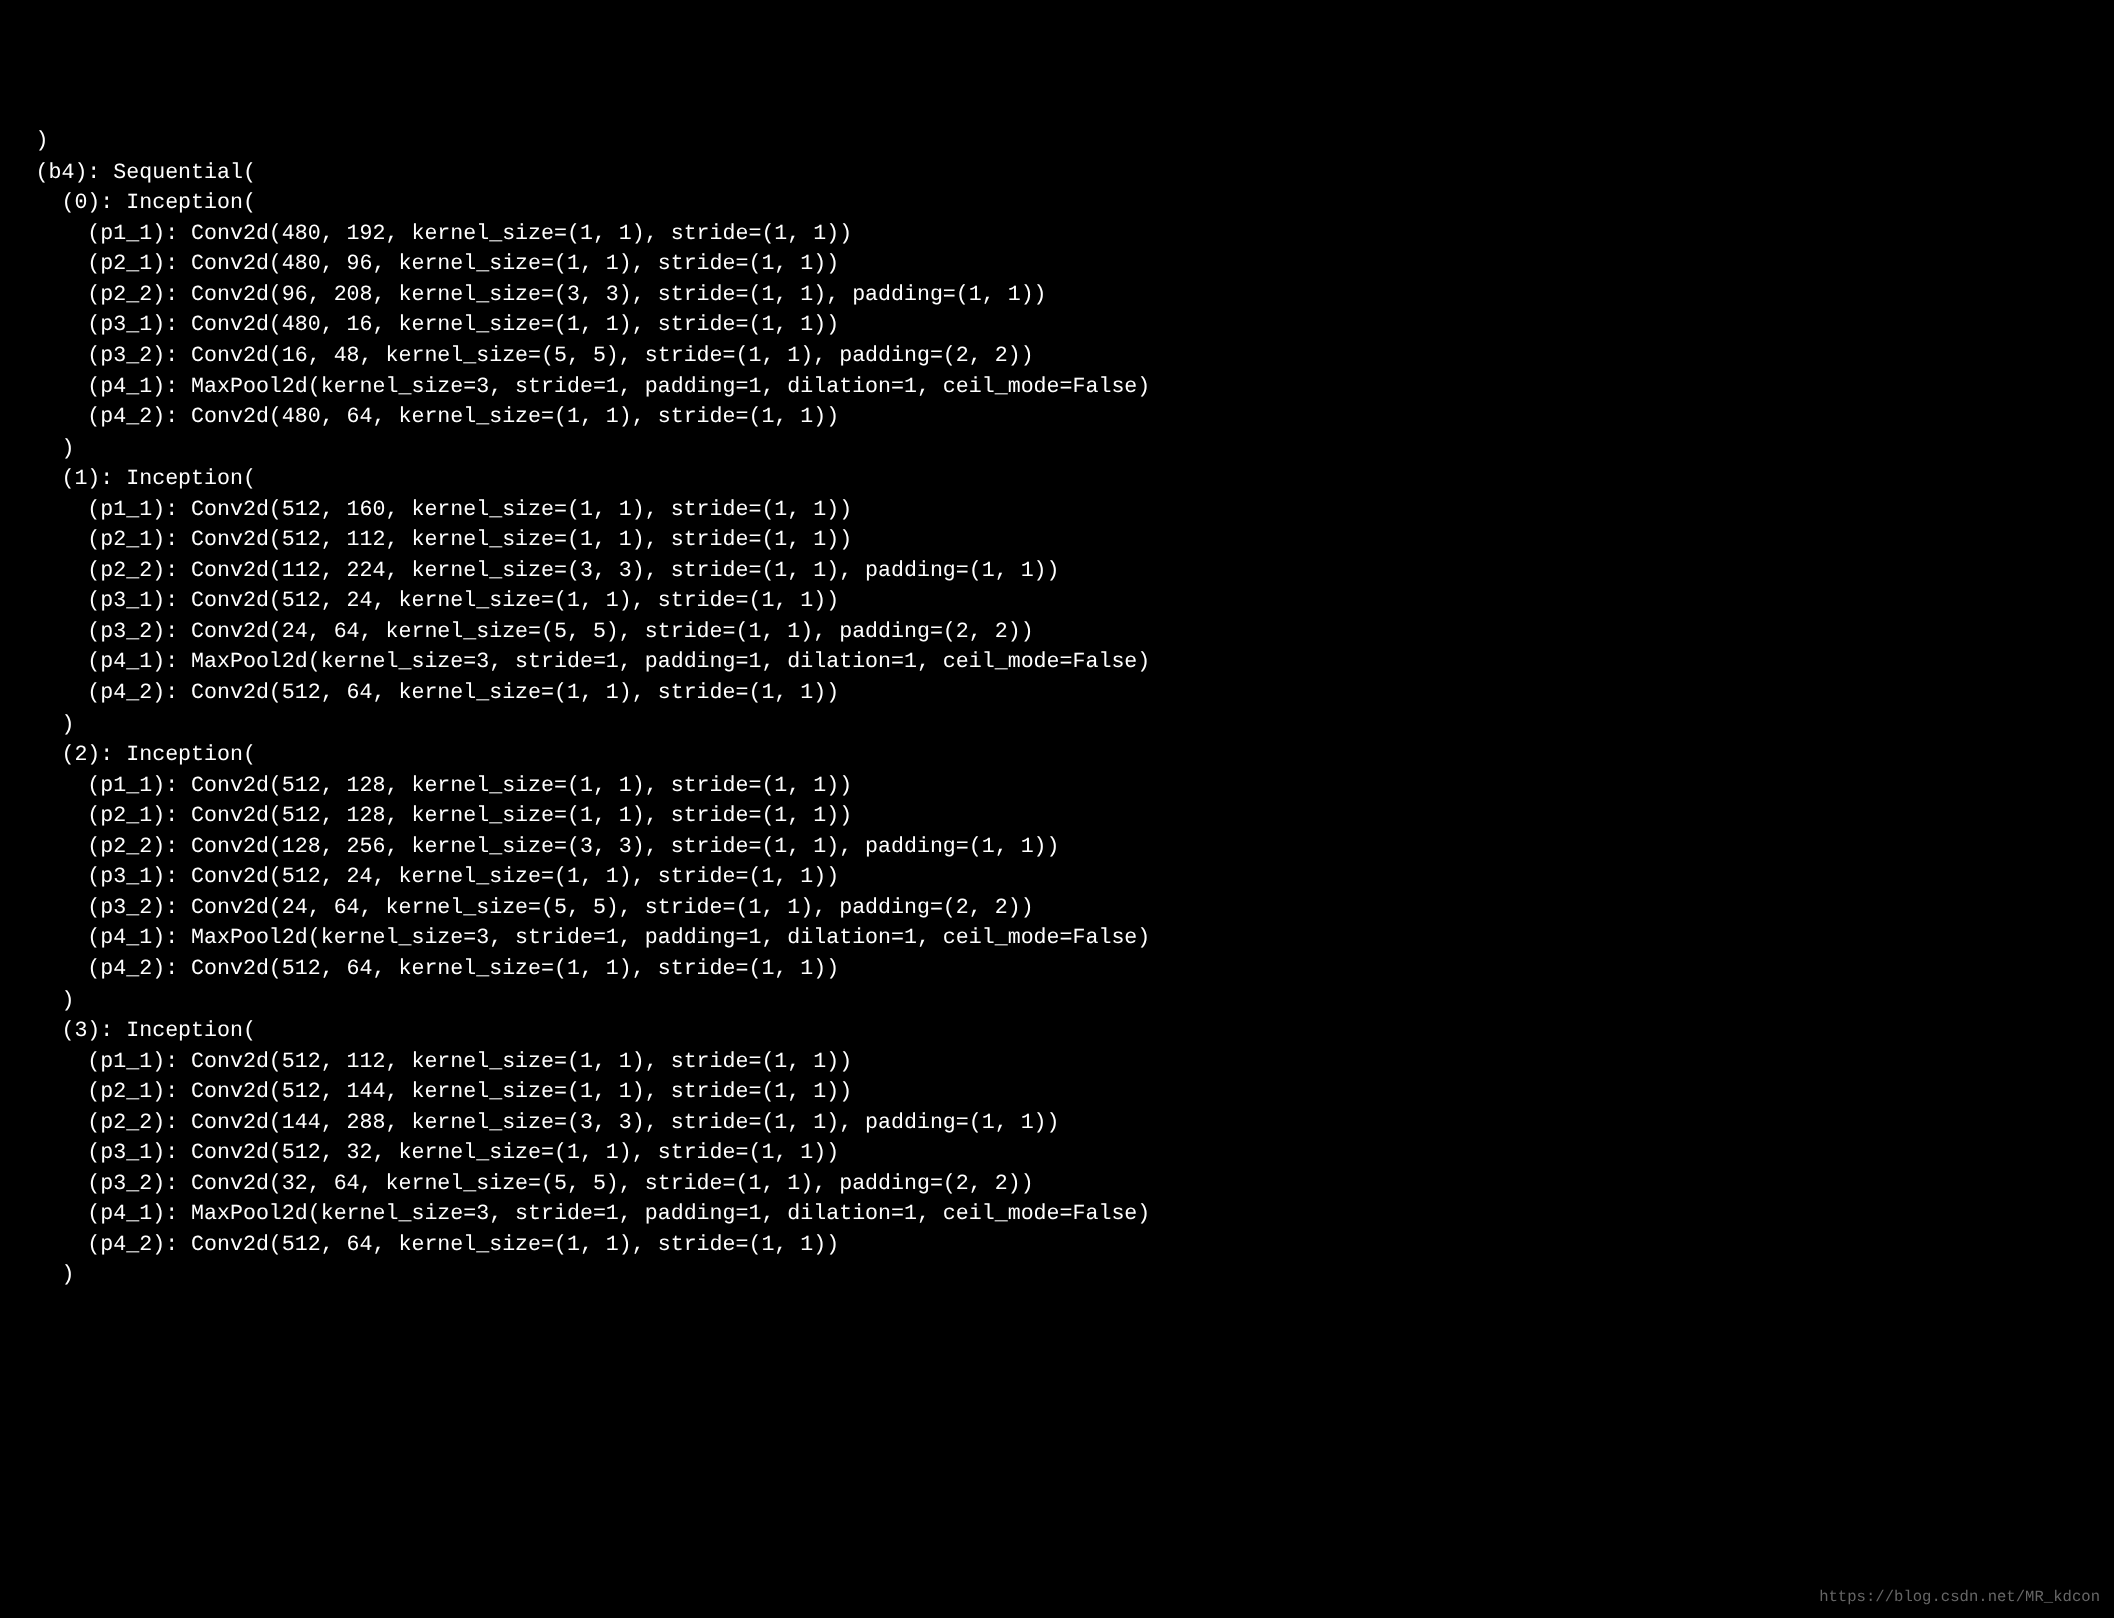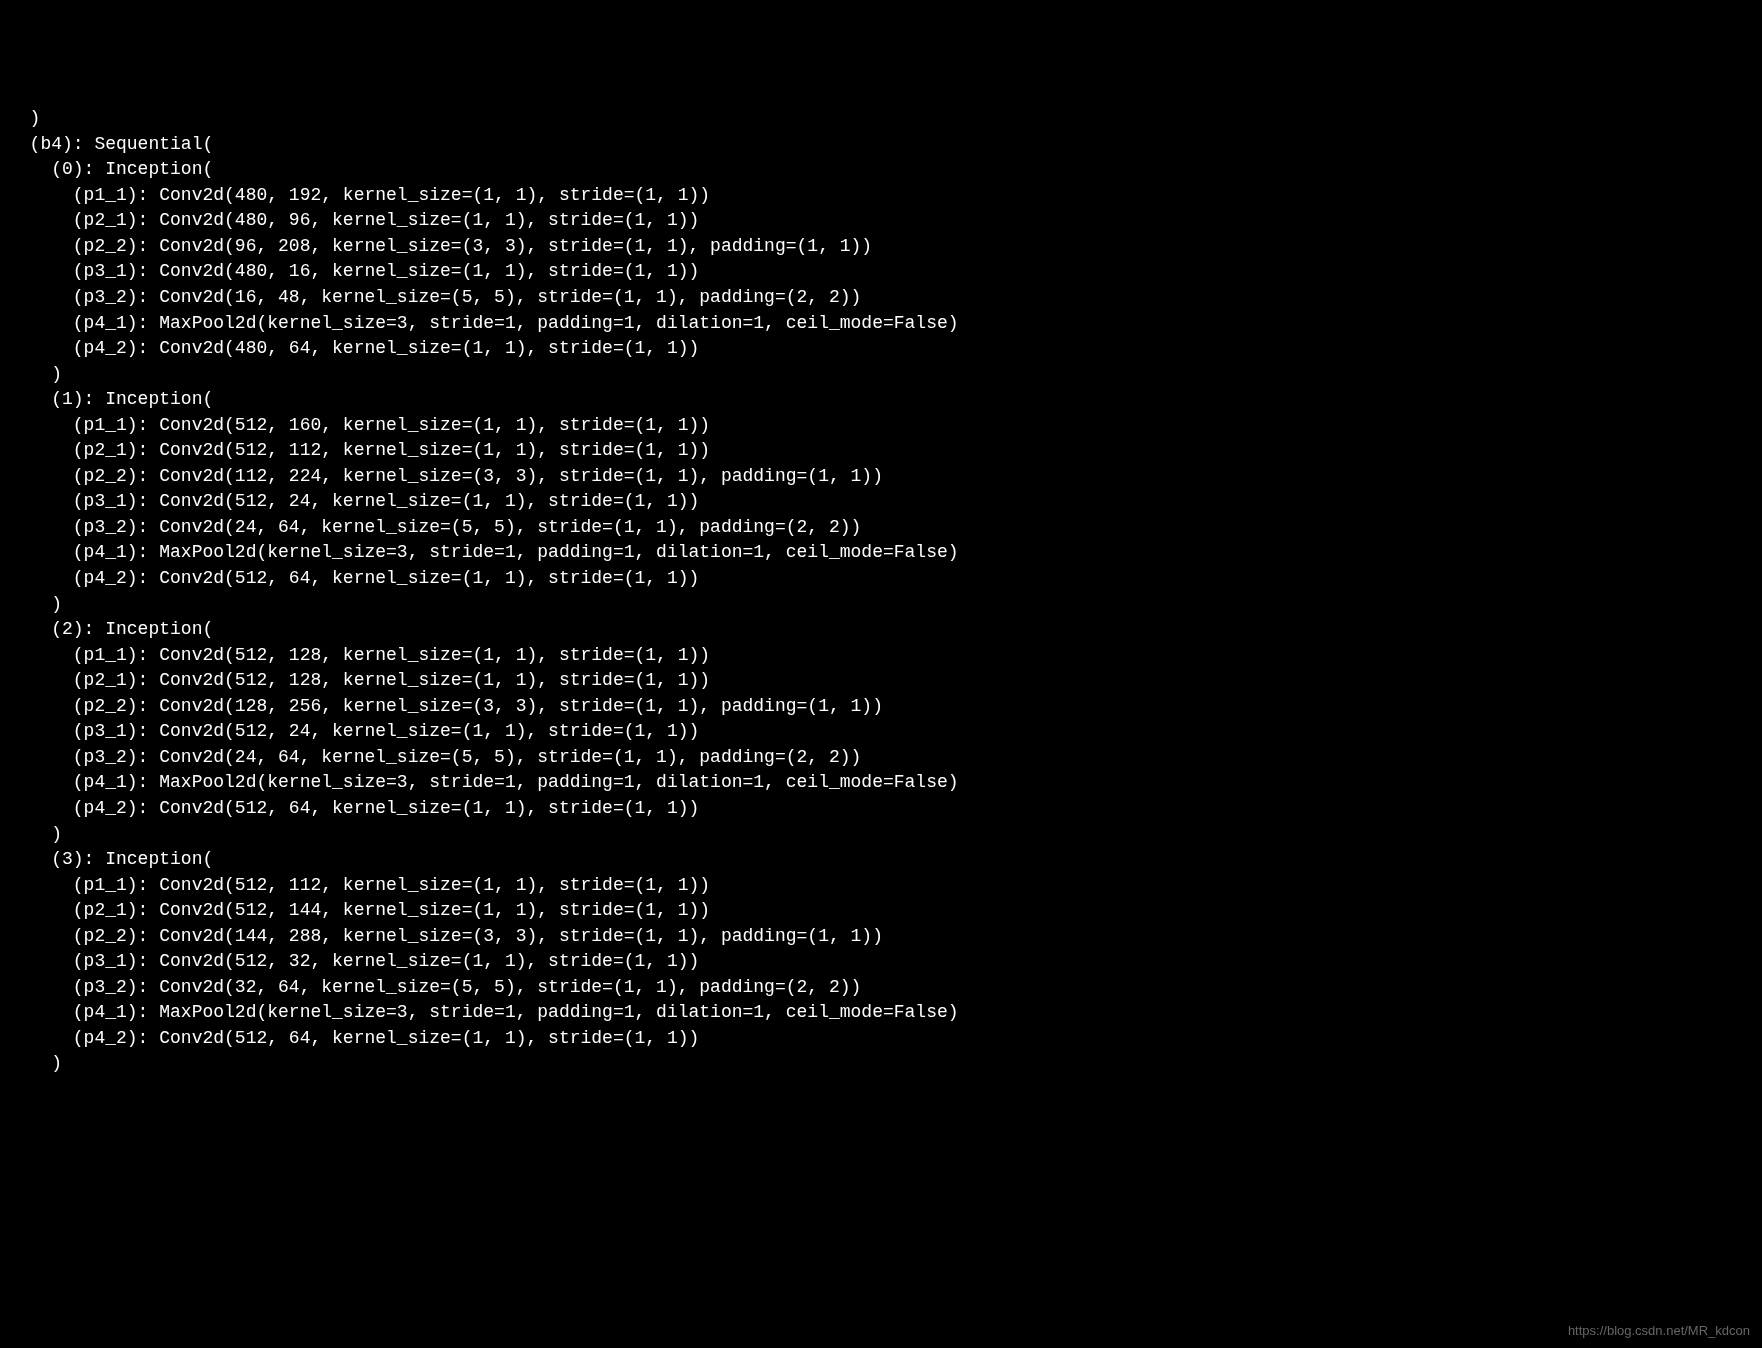--- a/index.html
+++ b/index.html
@@ -19,21 +19,21 @@
     }
     .terminal-output {
       white-space: pre;
     }
     .watermark {
       position: fixed;
       bottom: 8px;
       right: 12px;
       color: #666666;
       font-size: 13px;
-      font-family: Liberation Sans, sans-serif;
+      font-family: Liberation Mono, monospace;
     }
   </style>
 </head>
 <body>
 
 
 
 <div class="terminal-output" id="terminal-container">  )
   (b4): Sequential(
     (0): Inception(

